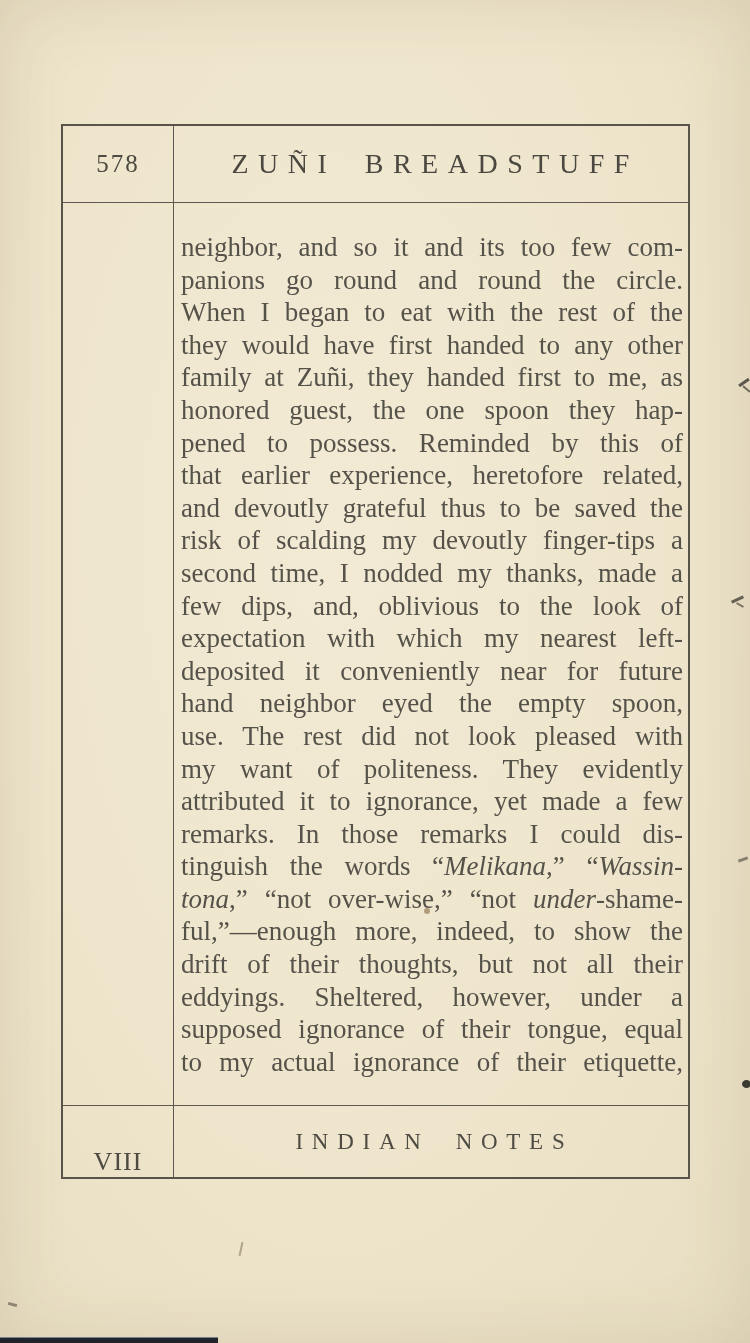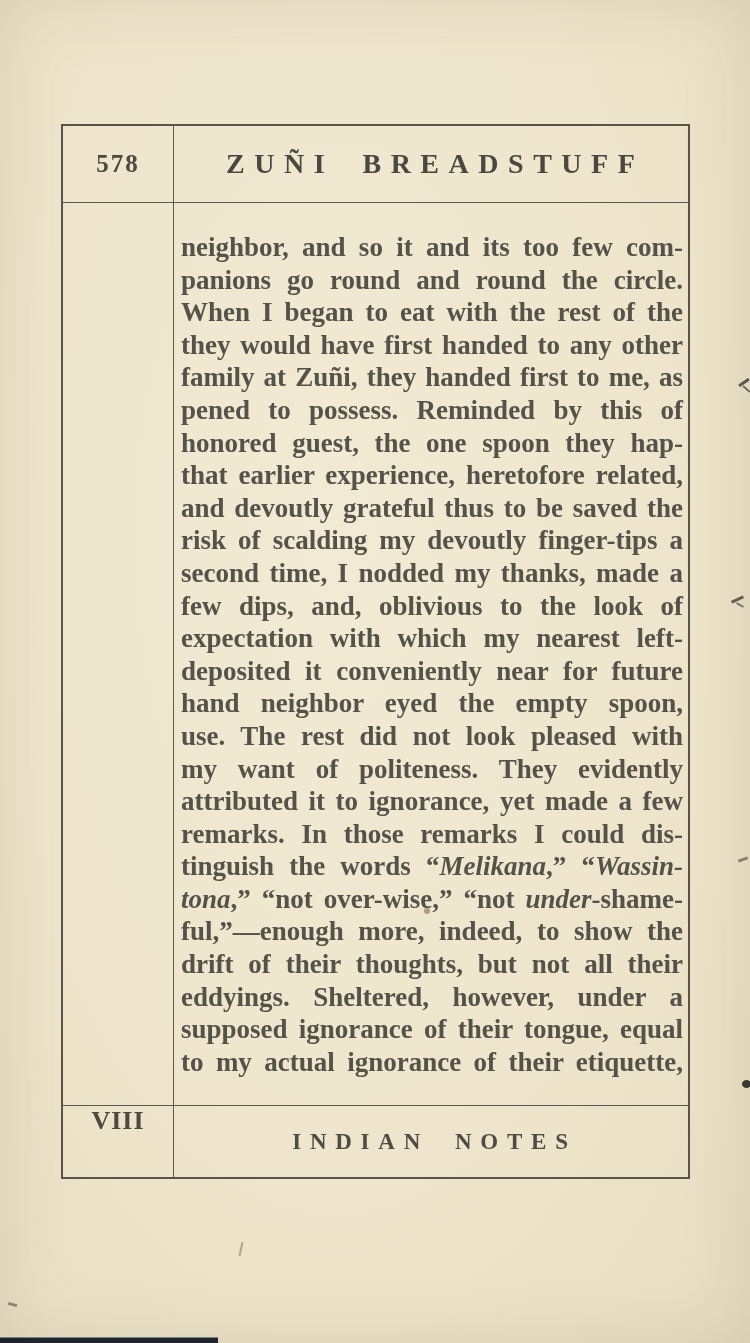--- a/index.html
+++ b/index.html
@@ -12,21 +12,20 @@
     position: relative;
     overflow: hidden;
     background: #ece3ca;
     font-family: "Liberation Serif", "DejaVu Serif", serif;
   }
   .scan-paper {
     position: absolute;
     inset: 0;
     background: radial-gradient(ellipse at 45% 40%, #f2ead4 0%, #eee5cc 55%, #e7ddc1 100%);
     box-shadow: inset 0 0 70px rgba(115, 95, 55, 0.14);
-    font-weight: bold;
   }
   .page-frame {
     position: absolute;
     left: 61px;
     top: 124px;
     width: 629px;
     height: 1055px;
     box-sizing: border-box;
     border: 2px solid #585449;
     display: grid;
@@ -38,21 +37,21 @@
     box-sizing: border-box;
   }
   
   .hdr-left   { grid-column: 1; grid-row: 1; border-right: 1.5px solid #5d5950; border-bottom: 1.5px solid #5d5950;
                 display: flex; align-items: center; justify-content: center; }
   .hdr-main   { grid-column: 2; grid-row: 1; border-bottom: 1.5px solid #5d5950;
                 display: flex; align-items: center; justify-content: center; }
   .body-left  { grid-column: 1; grid-row: 2; border-right: 1.5px solid #5d5950; }
   .body-main  { grid-column: 2; grid-row: 2; padding: 28px 5px 0 7px; }
   .ftr-left   { grid-column: 1; grid-row: 3; border-right: 1.5px solid #5d5950; border-top: 1.5px solid #5d5950;
-                display: flex; align-items: flex-start; justify-content: center; }
+                display: flex; align-items: flex-end; justify-content: center; }
   .ftr-main   { grid-column: 2; grid-row: 3; border-top: 1.5px solid #5d5950;
                 display: flex; align-items: center; justify-content: center; }
 
   .page-number {
     font-size: 25px;
     letter-spacing: 2px;
     color: #4c4a41;
   }
   .running-title {
     font-size: 28px;
@@ -109,22 +108,22 @@
 
     <div class="cell body-left"></div>
 
     <div class="cell body-main">
 
     <div class="text-line"><span>neighbor, and so it and its too few com-</span></div>
         <div class="text-line"><span>panions go round and round the circle.</span></div>
         <div class="text-line"><span>When I began to eat with the rest of the</span></div>
         <div class="text-line"><span>they would have first handed to any other</span></div>
         <div class="text-line"><span>family at Zuñi, they handed first to me, as</span></div>
+        <div class="text-line"><span>honored guest, the one spoon they hap-</span></div>
         <div class="text-line"><span>pened to possess. Reminded by this of</span></div>
-        <div class="text-line"><span>honored guest, the one spoon they hap-</span></div>
         <div class="text-line"><span>that earlier experience, heretofore related,</span></div>
         <div class="text-line"><span>and devoutly grateful thus to be saved the</span></div>
         <div class="text-line"><span>risk of scalding my devoutly finger-tips a</span></div>
         <div class="text-line"><span>second time, I nodded my thanks, made a</span></div>
         <div class="text-line"><span>few dips, and, oblivious to the look of</span></div>
         <div class="text-line"><span>expectation with which my nearest left-</span></div>
         <div class="text-line"><span>deposited it conveniently near for future</span></div>
         <div class="text-line"><span>hand neighbor eyed the empty spoon,</span></div>
         <div class="text-line"><span>use. The rest did not look pleased with</span></div>
         <div class="text-line"><span>my want of politeness. They evidently</span></div>

